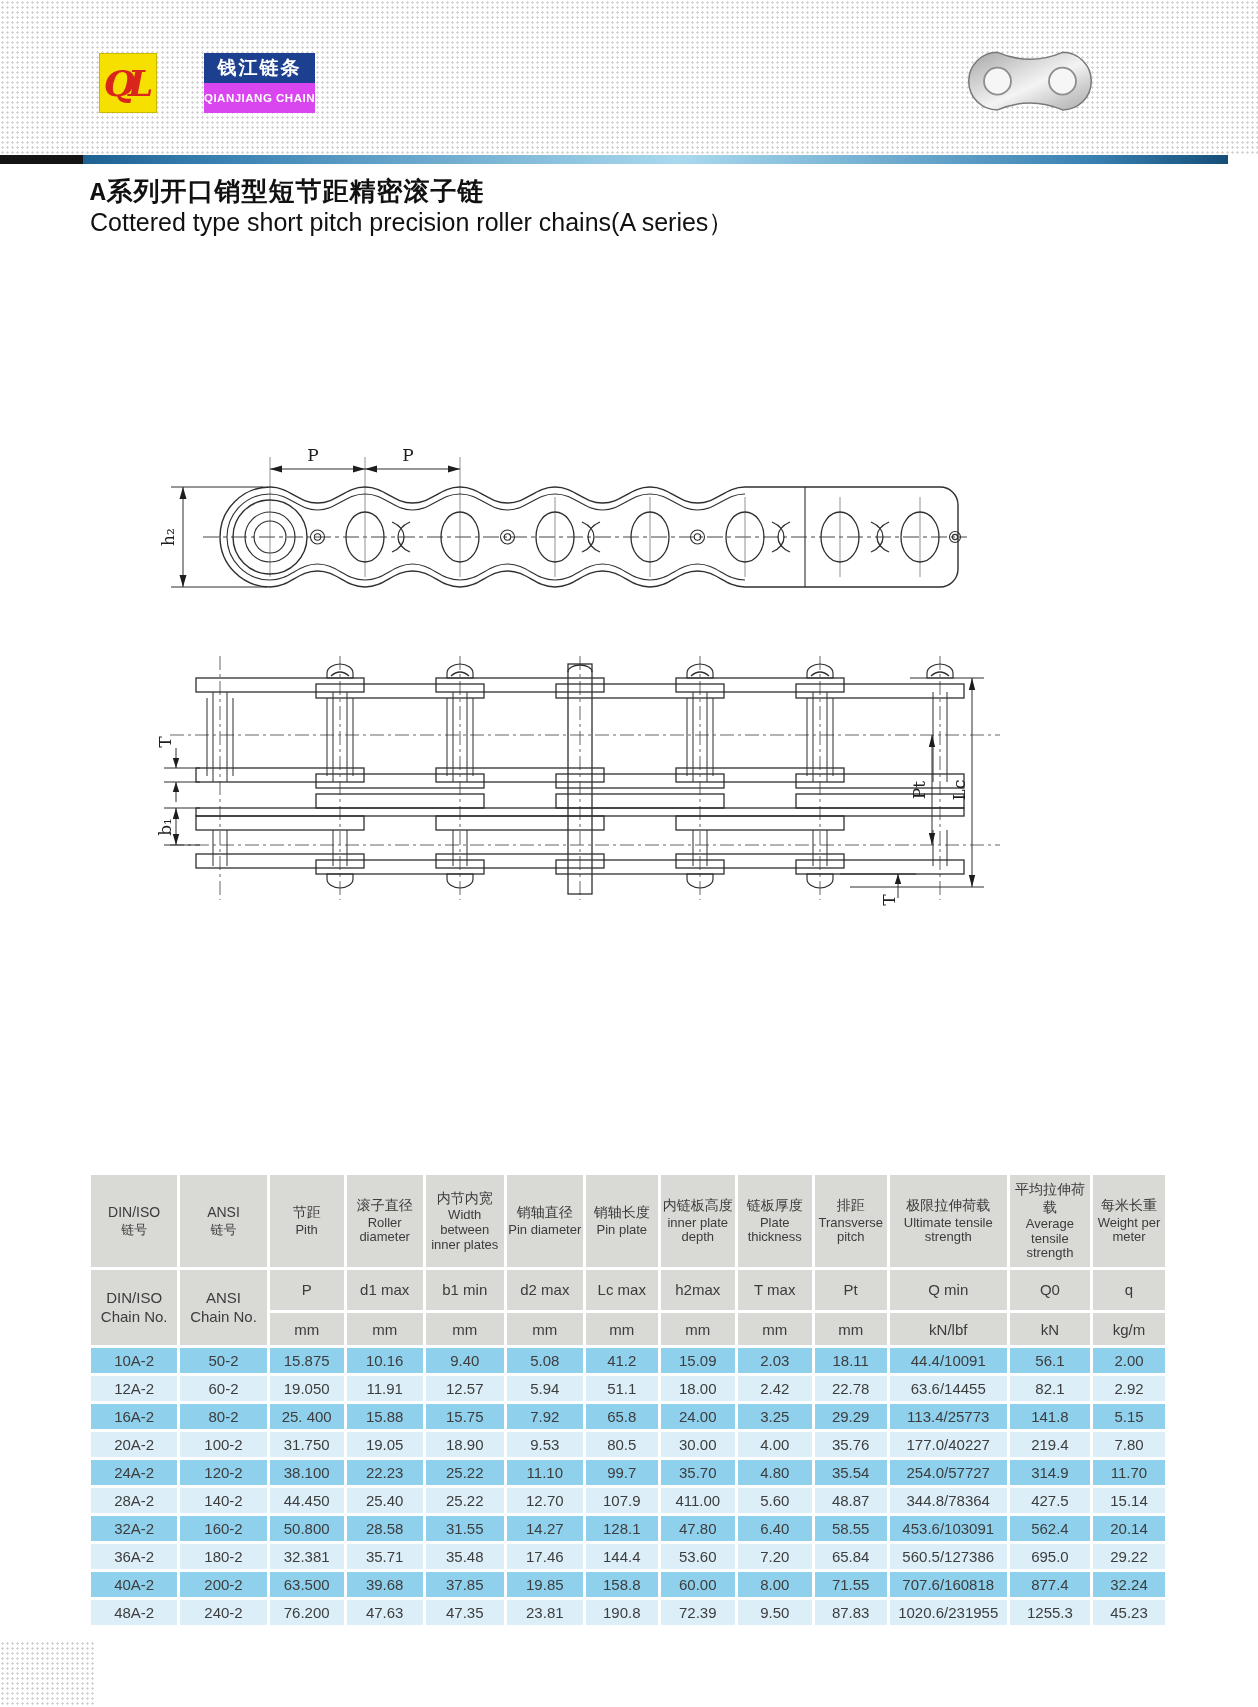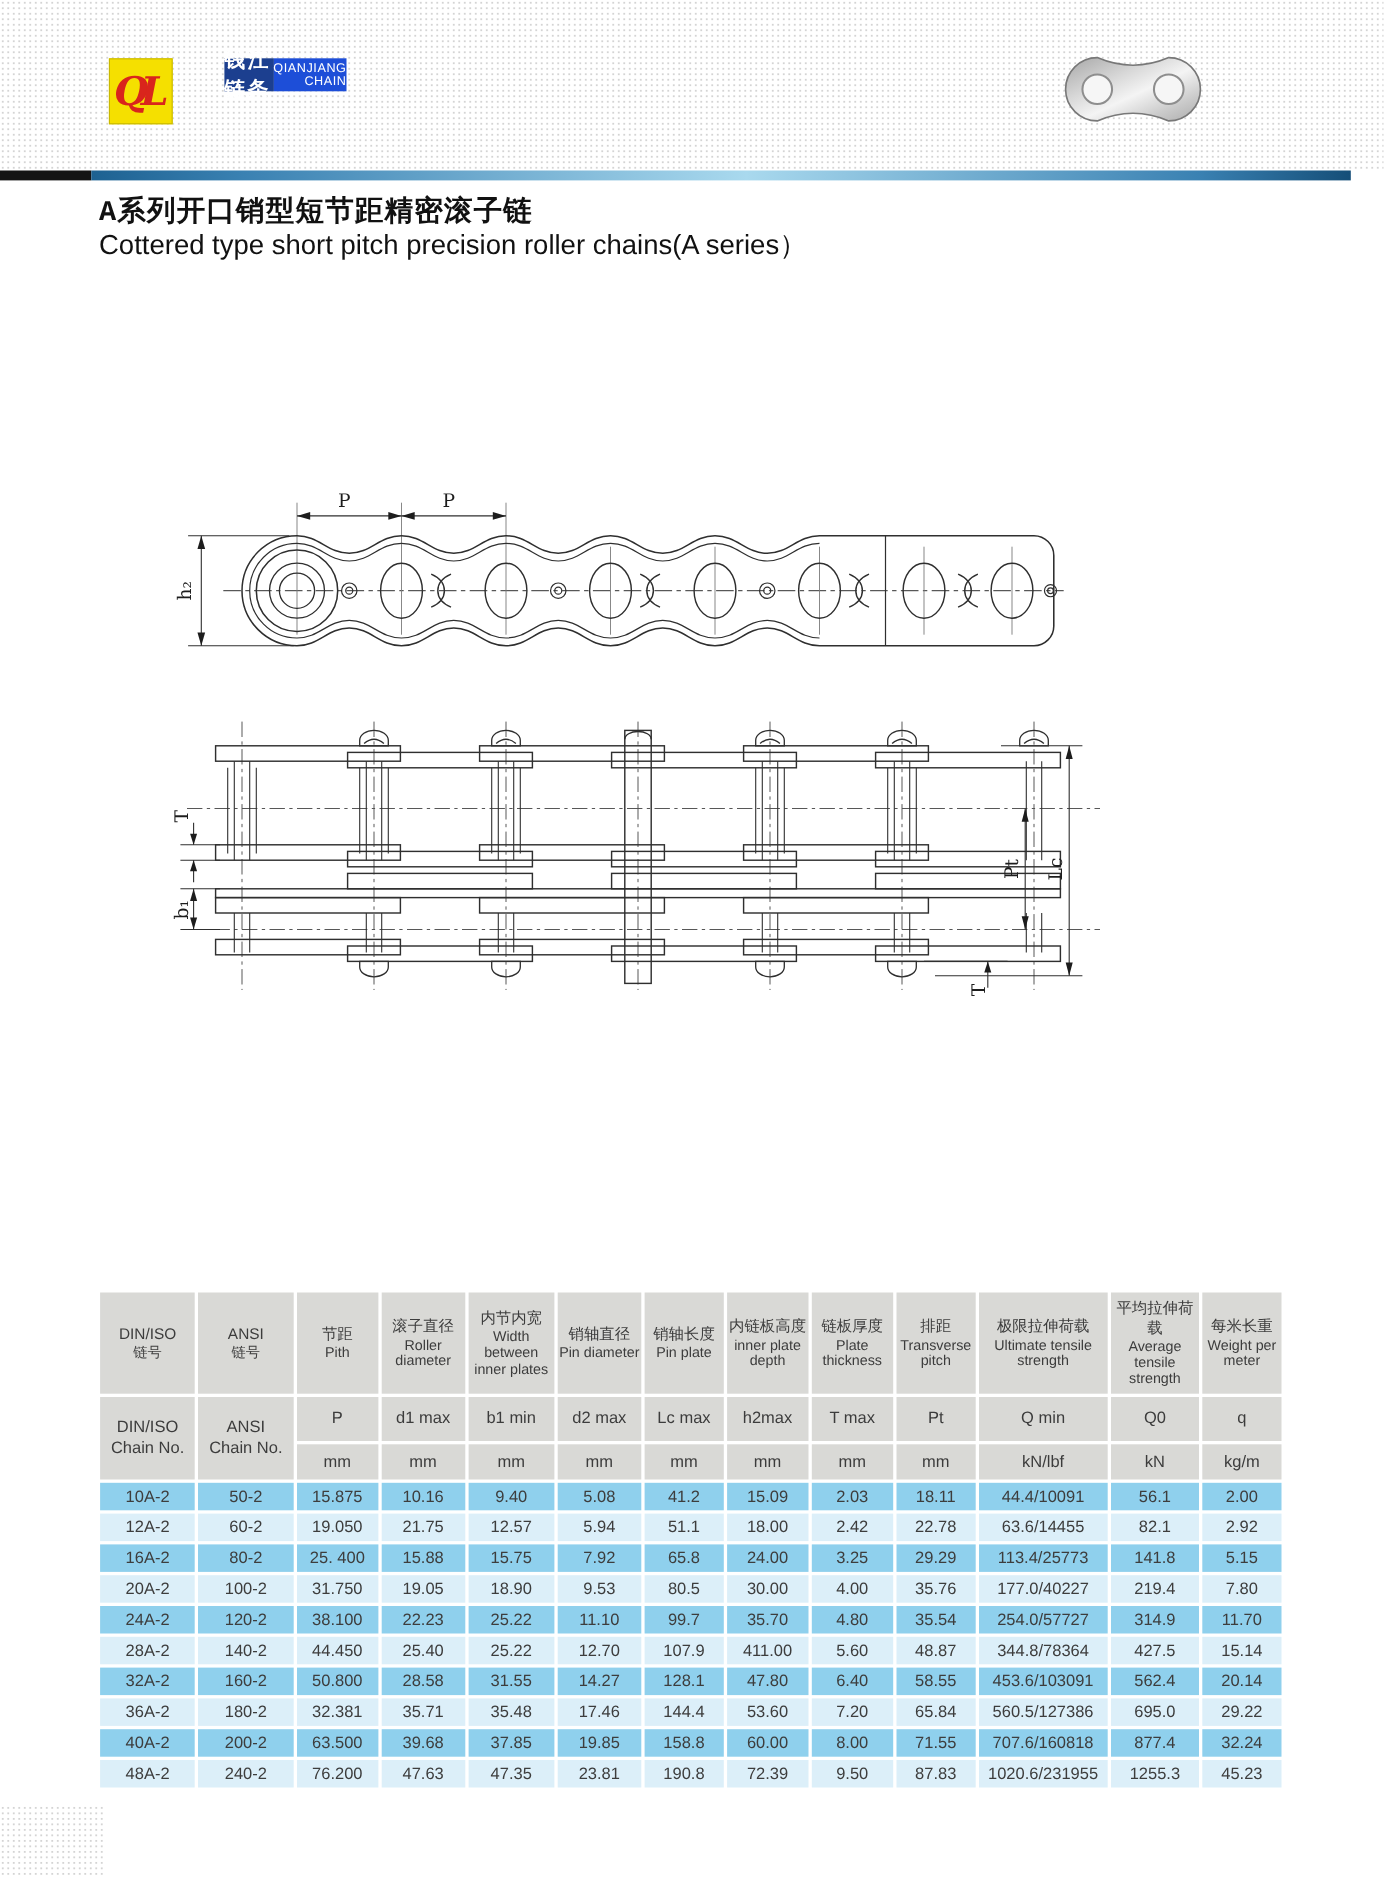--- a/index.html
+++ b/index.html
@@ -16,28 +16,28 @@
   
   .logo{position:absolute;left:99px;top:53px;width:216px;height:60px;display:flex;}
   .logo-yellow{
     width:73px;height:60px;background:#f5e000;border:1px solid #c9b900;box-sizing:border-box;
     display:flex;align-items:center;justify-content:center;
   }
   .logo-monogram{
     font-family:"DejaVu Serif",serif;font-style:italic;font-weight:bold;
     font-size:36px;color:#d9251c;letter-spacing:-7px;line-height:1;padding-right:6px;
   }
-  .logo-right{width:141px;height:60px;display:flex;flex-direction:row;padding-left:47px;}
+  .logo-right{width:141px;height:60px;display:flex;flex-direction:column;padding-left:47px;}
   .logo-cn{
     height:30px;background:#1c3f8f;color:#ffffff;display:flex;align-items:center;justify-content:center;
     font-size:19px;font-weight:bold;letter-spacing:2px;
   }
   .logo-en{
-    height:30px;background:#1d4ed8;color:#ffffff;display:flex;align-items:center;justify-content:center;
-    font-size:11.5px;font-weight:normal;letter-spacing:0.5px;text-align:right;
+    height:30px;background:#d946ef;color:#ffffff;display:flex;align-items:center;justify-content:center;
+    font-size:11.5px;font-weight:bold;letter-spacing:0.5px;text-align:right;
   }
   
   .divider-black{position:absolute;left:0;top:155px;width:83px;height:9px;background:#141414;}
   .divider-blue{
     position:absolute;left:83px;top:155px;width:1145px;height:9px;
     background:linear-gradient(90deg,#1d6191 0%,#3a81b2 12%,#a9d9ee 52%,#3a81b2 88%,#154e78 100%);
   }
   
   .title-cn{position:absolute;left:90px;top:174px;font-size:26px;font-weight:600;color:#111;letter-spacing:1px;font-family:Liberation Mono, monospace;}
   .title-en{position:absolute;left:90px;top:206px;font-size:25px;font-weight:400;color:#111;}
@@ -489,21 +489,21 @@
           <td>2.03</td>
           <td>18.11</td>
           <td>44.4/10091</td>
           <td>56.1</td>
           <td>2.00</td>
         </tr>
         <tr class="light">
           <td>12A-2</td>
           <td>60-2</td>
           <td>19.050</td>
-          <td>21.75</td>
+          <td>11.91</td>
           <td>12.57</td>
           <td>5.94</td>
           <td>51.1</td>
           <td>18.00</td>
           <td>2.42</td>
           <td>22.78</td>
           <td>63.6/14455</td>
           <td>82.1</td>
           <td>2.92</td>
         </tr>

